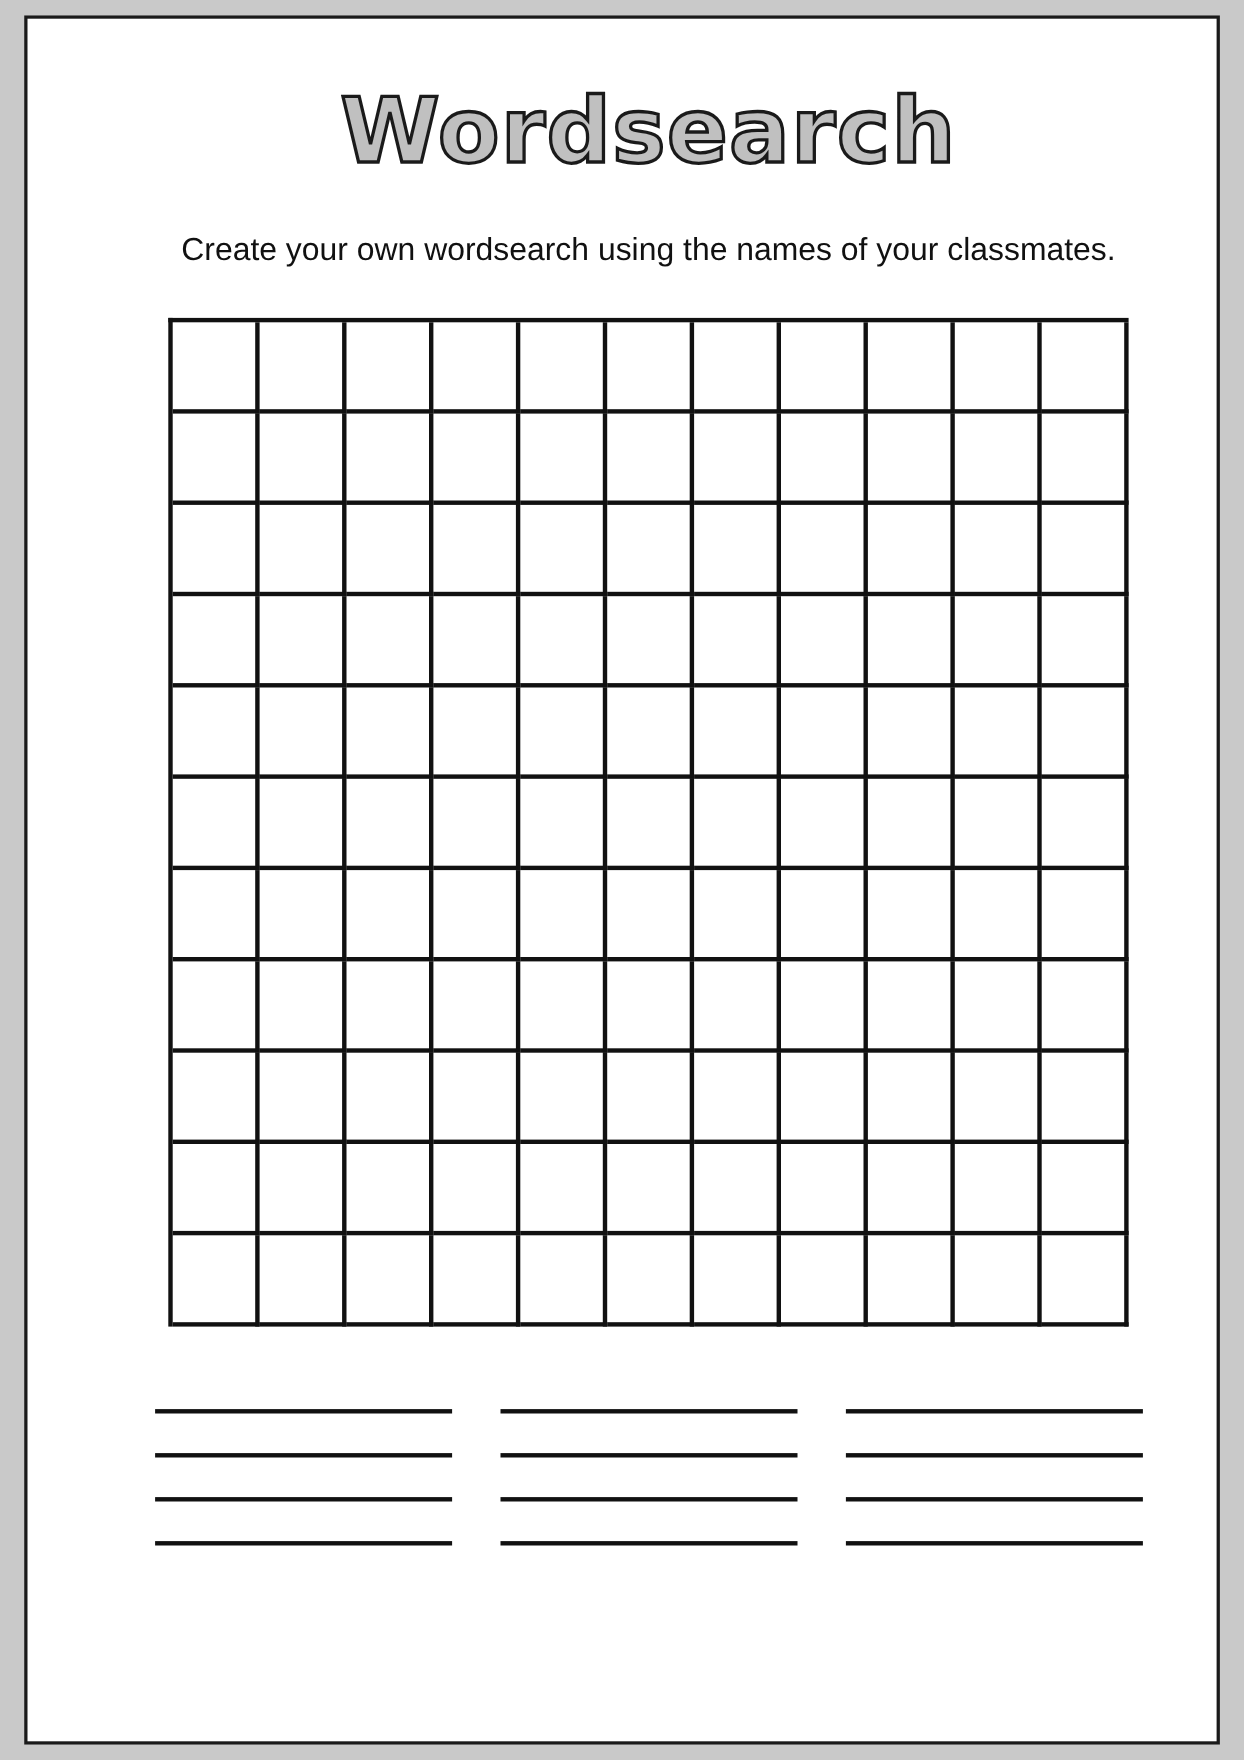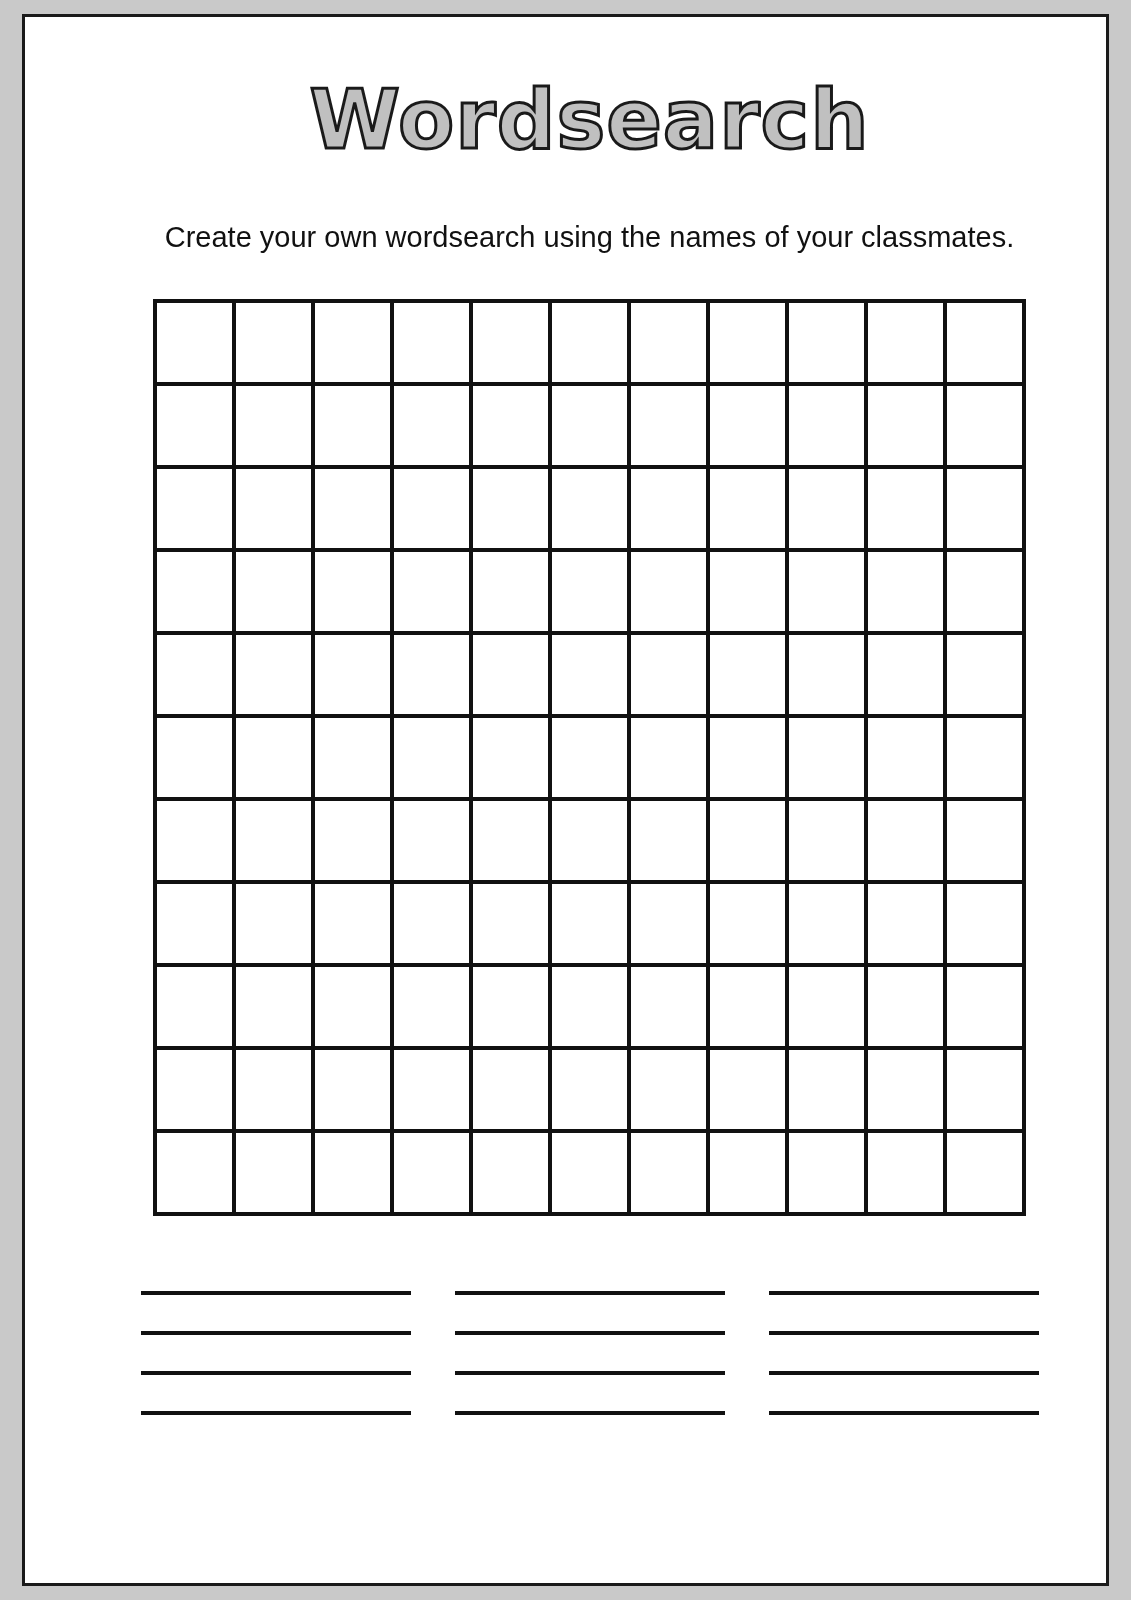--- a/index.html
+++ b/index.html
@@ -30,21 +30,21 @@
     text-align: center;
     font-size: 82px;
     font-weight: bold;
     letter-spacing: 1px;
     color: #c0c0c0;
     -webkit-text-stroke: 3px #1a1a1a;
     font-family: "DejaVu Sans", sans-serif;
     line-height: 1;
   }
   .instruction {
-    margin: 12px;
+    margin: 2px;
     padding: 48px 40px 0 40px;
     text-align: center;
     font-size: 29px;
     color: #111111;
     font-family: "Liberation Sans", sans-serif;
   }
   .grid-wrap {
     display: flex;
     justify-content: center;
     margin-top: 45px;

